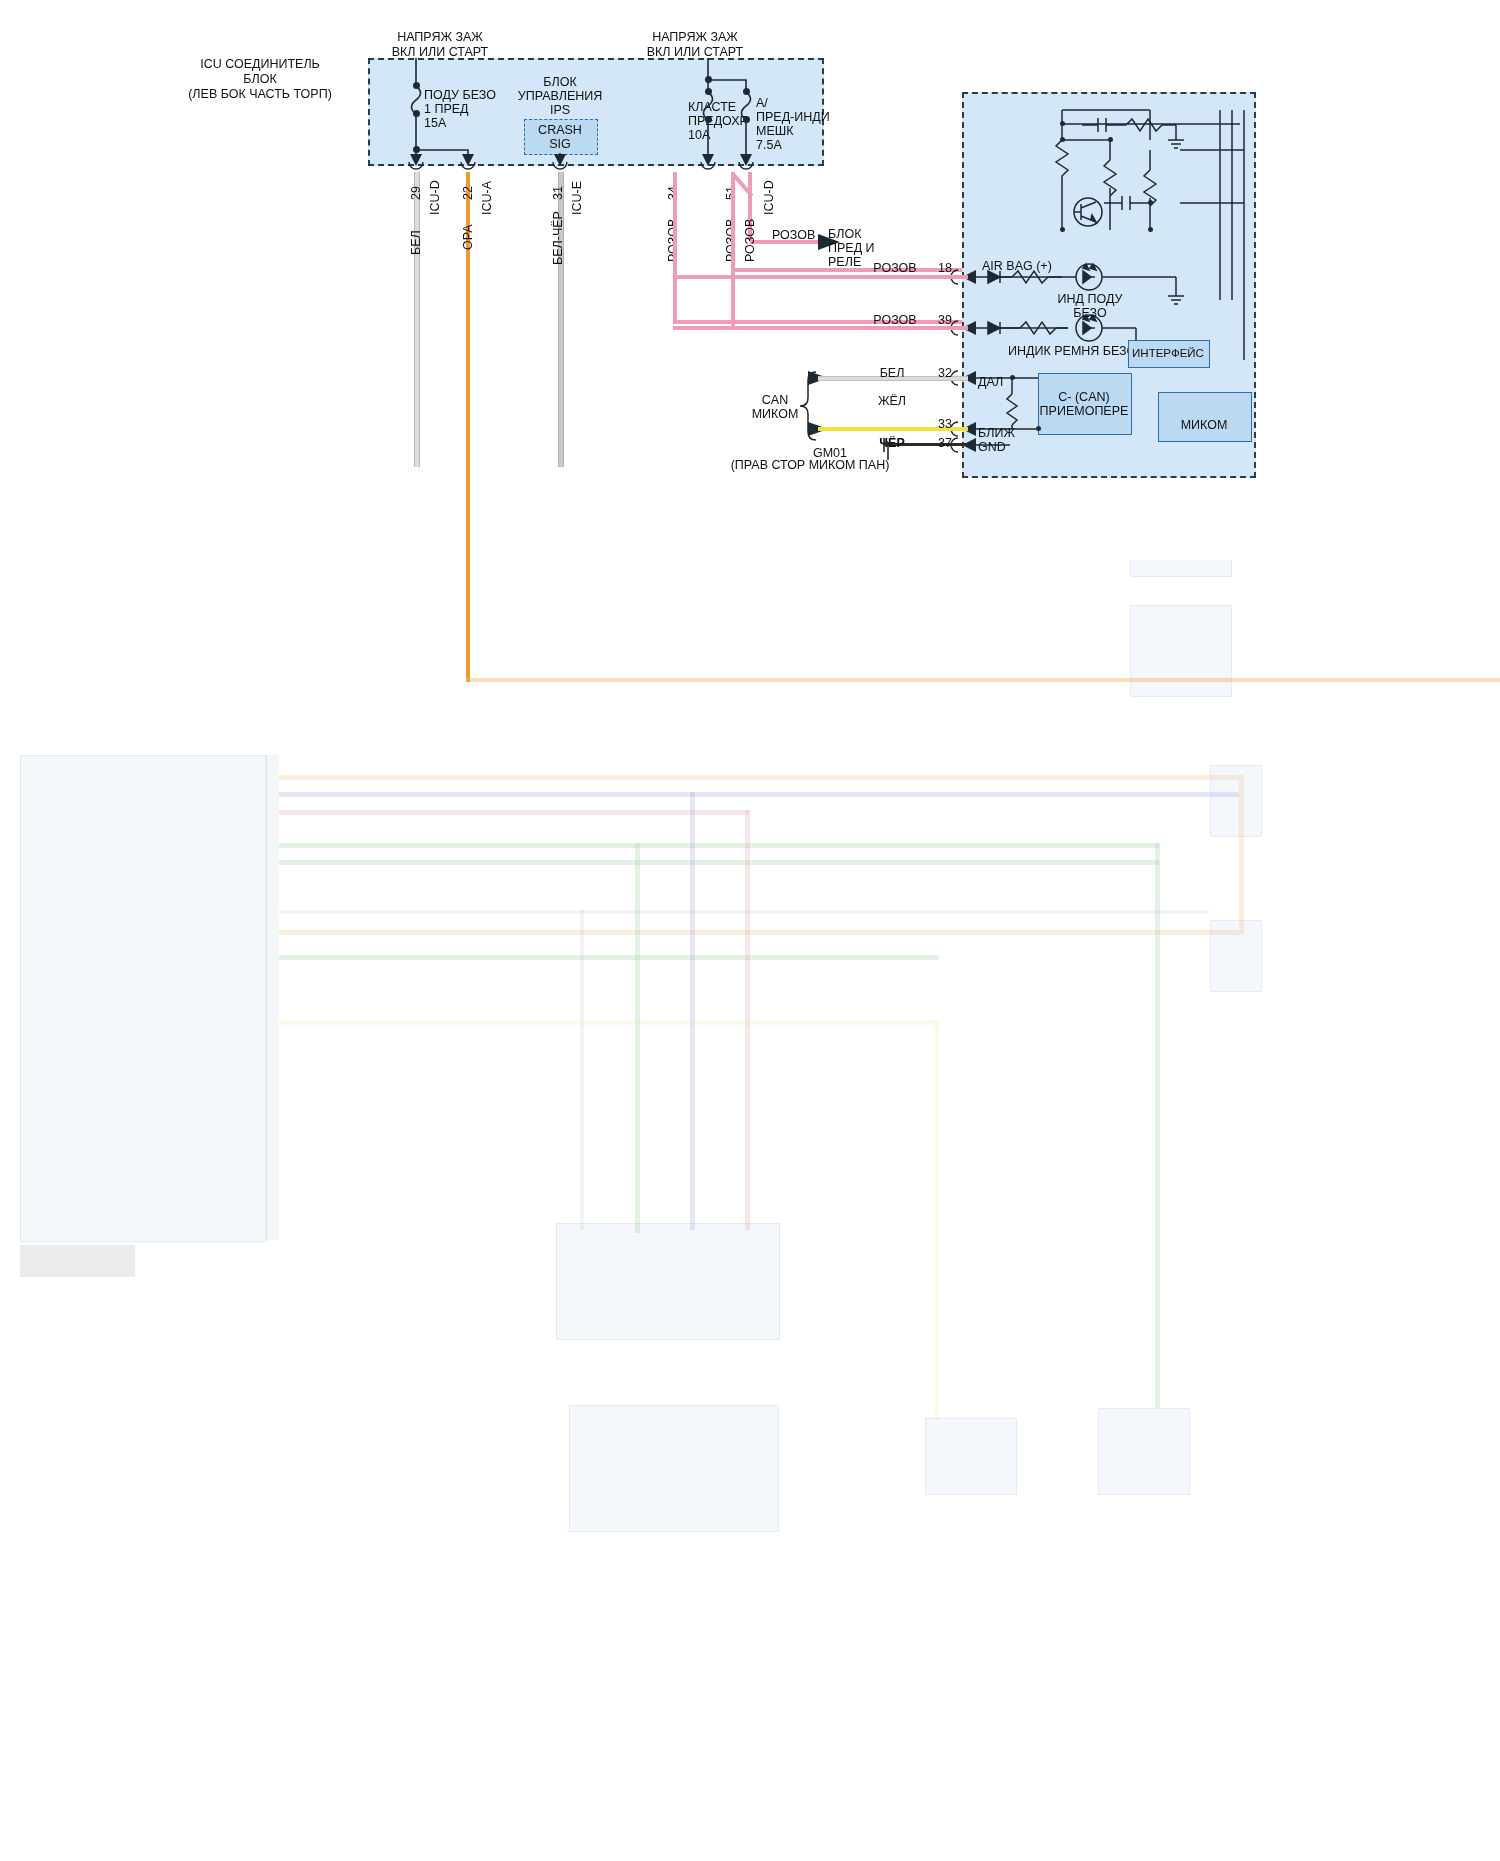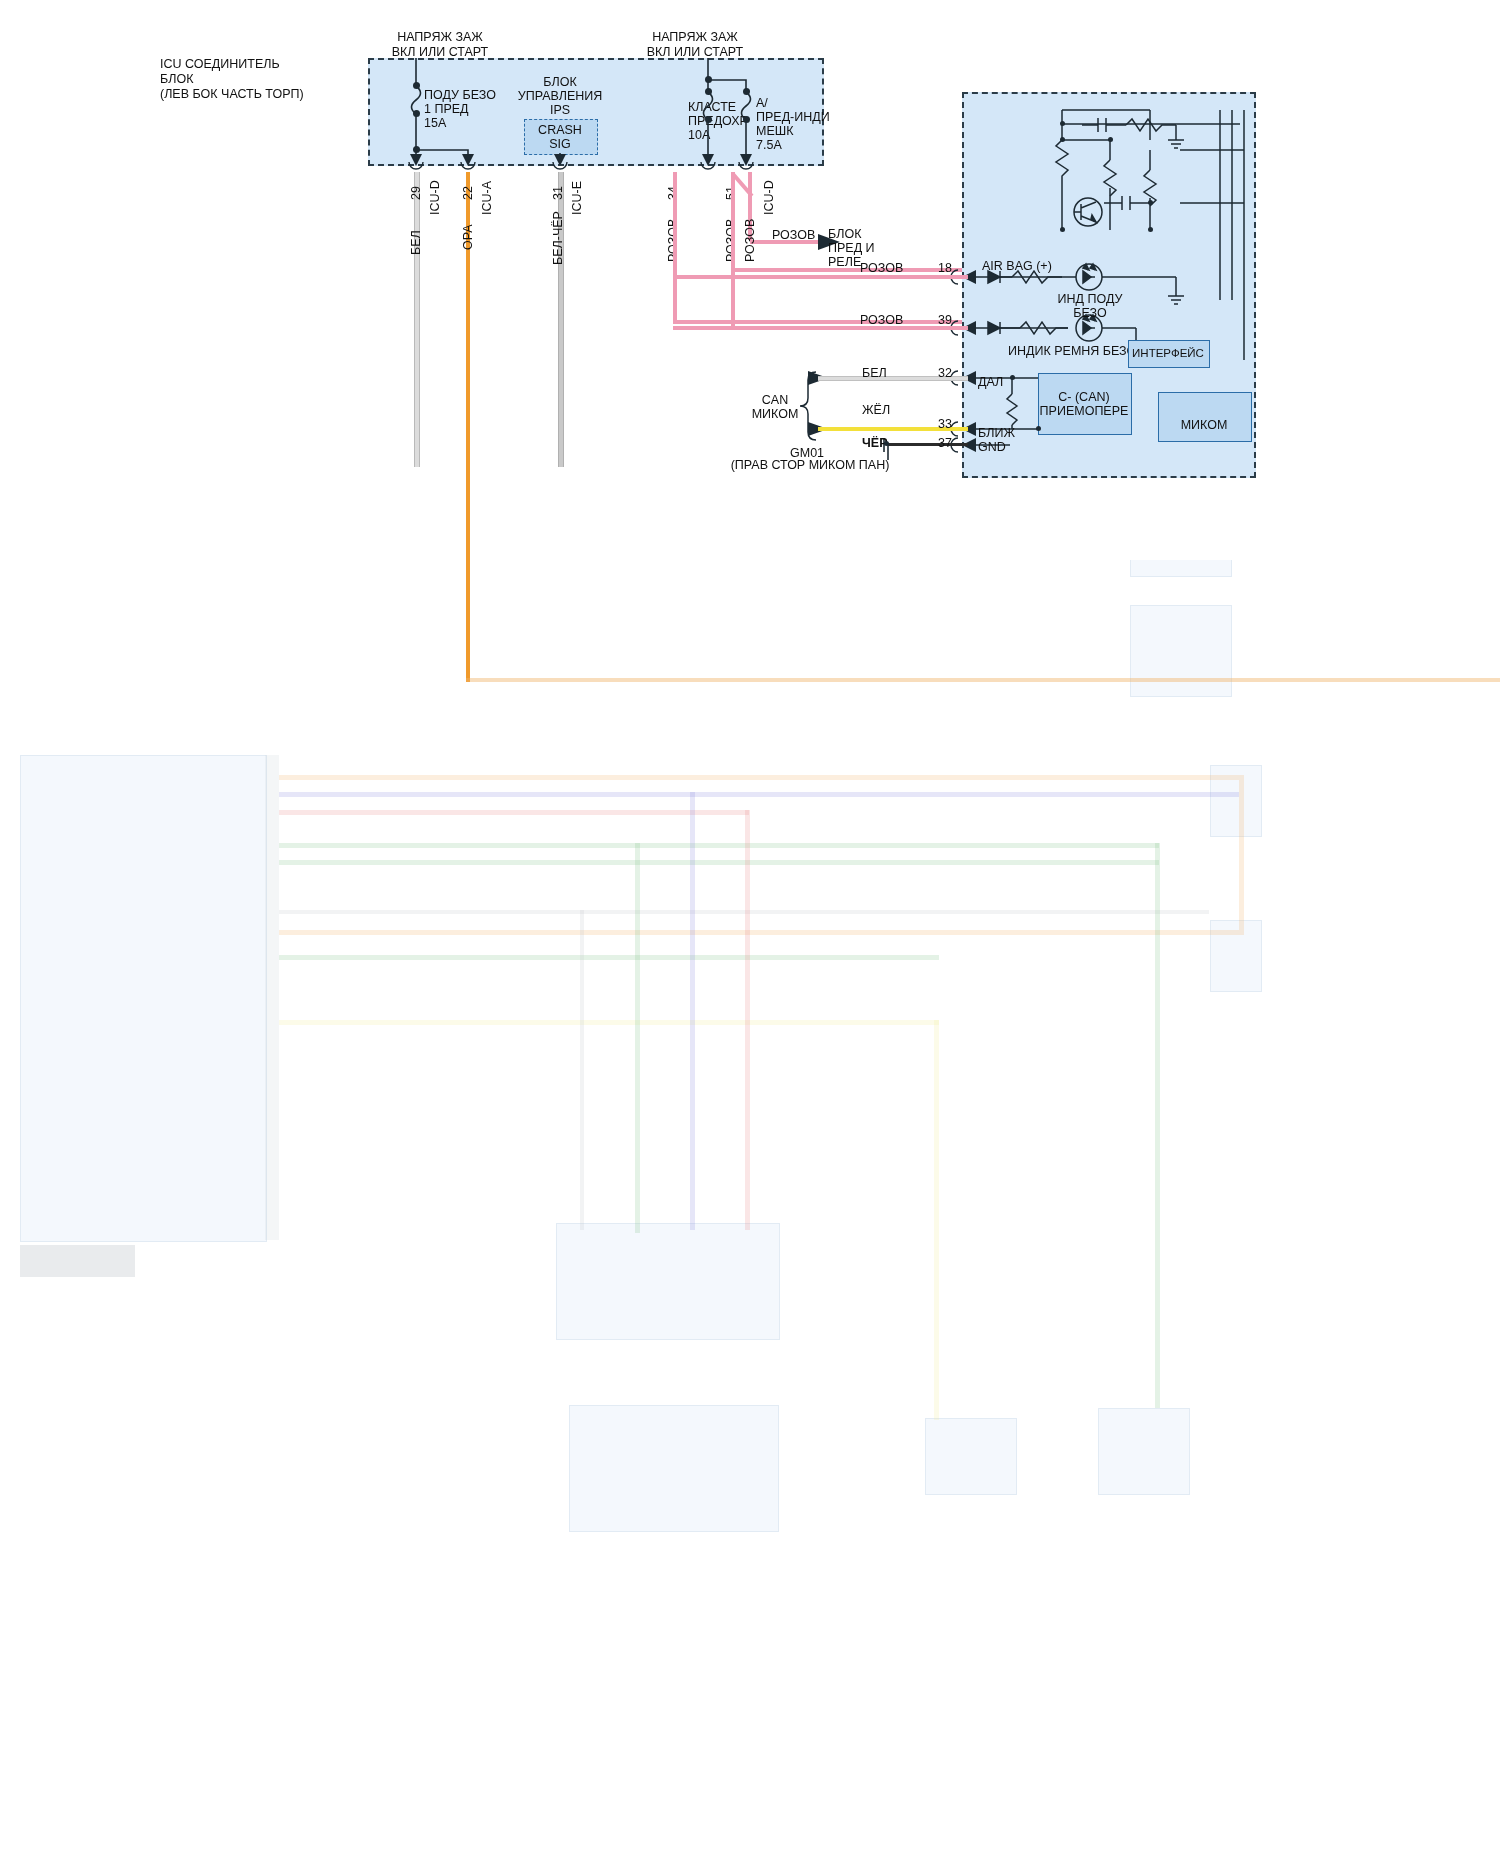--- a/index.html
+++ b/index.html
@@ -15,21 +15,21 @@
   .gframe{position:absolute;left:6px;top:560px;width:1489px;height:1295px;border:2px solid #b9b9b9;}
 
   .topframe{position:absolute;left:0;top:0;width:1500px;height:560px;background:#fff;}
 
   
   .wire{position:absolute;background:#9aa3ab;}
   .dashbox{position:absolute;background:#d4e7f8;border:2px dashed #2b3c48;}
   .solidbox{position:absolute;background:#bcd9f2;border:1.5px solid #2b6da8;}
   .lbl{position:absolute;color:#111;font-size:12.5px;line-height:14px;white-space:pre;}
   .lbl.c{text-align:center;}
-  .lbl.r{text-align:left;}
+  .lbl.r{text-align:center;}
   .vlbl{position:absolute;color:#111;font-size:12.5px;white-space:nowrap;
         transform-origin:0 0;transform:rotate(-90deg);}
   .dot{position:absolute;width:7px;height:7px;border-radius:50%;background:#1d2a33;}
   .dot.sm{width:5px;height:5px;}
   svg{position:absolute;overflow:visible;}
 </style>
 </head>
 <body>
 
 <div id="page">
@@ -317,21 +317,21 @@
     <div class="lbl c" style="left:1030px;top:306px;width:120px;">БЕЗО</div>
 
     <div class="lbl r" style="left:860px;top:313px;width:70px;">РОЗОВ</div>
     <div class="lbl" style="left:938px;top:313px;text-align:right;">39</div>
     <div class="lbl" style="left:1008px;top:344px;">ИНДИК РЕМНЯ БЕЗОП</div>
 
     <div class="lbl r" style="left:862px;top:366px;width:60px;">БЕЛ</div>
     <div class="lbl" style="left:938px;top:366px;">32</div>
     <div class="lbl" style="left:978px;top:375px;">ДАЛ</div>
 
-    <div class="lbl r" style="left:862px;top:403px;width:60px;">ЖЁЛ</div>
+    <div class="lbl r" style="left:862px;top:394px;width:60px;">ЖЁЛ</div>
     <div class="lbl" style="left:938px;top:417px;">33</div>
     <div class="lbl" style="left:978px;top:426px;">БЛИЖ</div>
 
     <div class="lbl r" style="left:862px;top:436px;width:60px;font-weight:bold;">ЧЁР</div>
     <div class="lbl" style="left:938px;top:436px;">37</div>
     <div class="lbl" style="left:978px;top:440px;">GND</div>
 
     <div class="lbl c" style="left:740px;top:393px;width:70px;">CAN</div>
     <div class="lbl c" style="left:740px;top:407px;width:70px;">МИКОМ</div>
 

